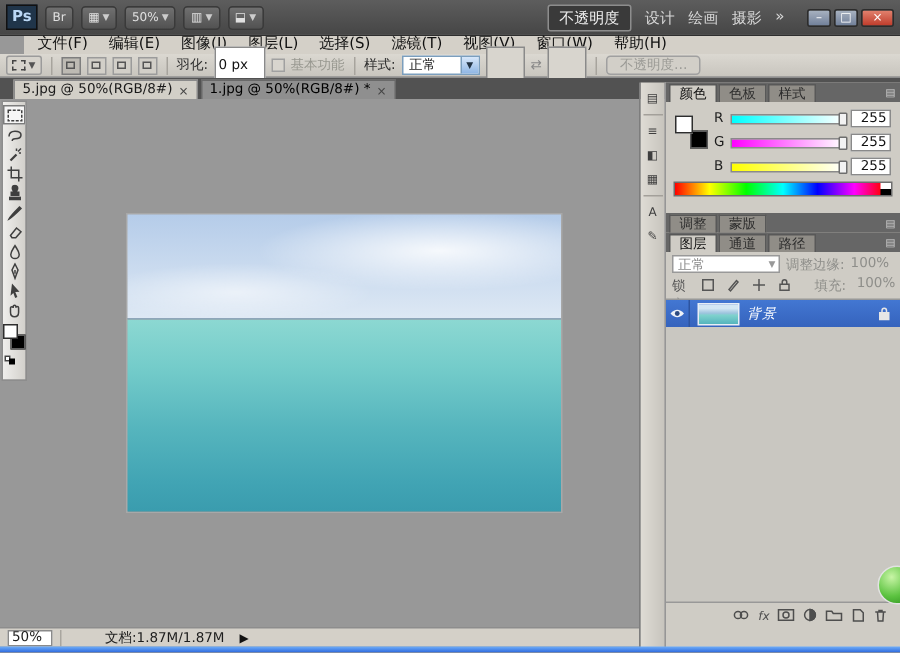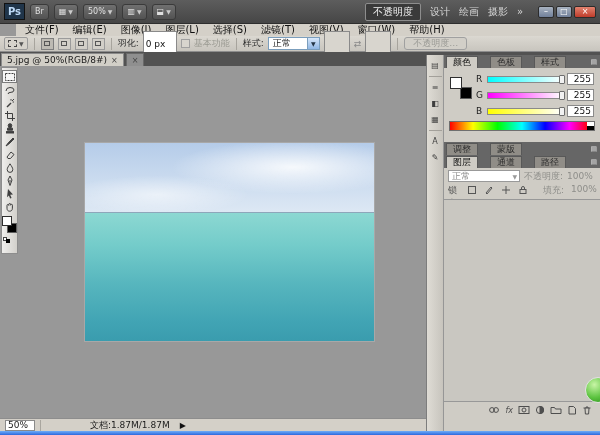--- a/index.html
+++ b/index.html
@@ -29,21 +29,21 @@
 .inset{background:#fff;border:1px solid #8a8a8a;height:12px;min-width:34px;display:flex;align-items:center;padding:12px 2px;color:#111}
 .inset.dis{background:#d8d5ce;min-width:26px;color:#999}
 .chk{width:9px;height:9px;border:1px solid #a0a0a0;background:#d8d5ce}
 .dim9{color:#989890}
 .combo{display:flex;height:13px;border:1px solid #7b9ebd;background:#fff}
 .combo-val{padding:0 4px;display:flex;align-items:center;color:#222;min-width:38px}
 .combo-arrow{width:12px;background:linear-gradient(#d7e7fa,#8fb6e4);border-left:1px solid #7b9ebd;display:flex;align-items:center;justify-content:center;font-size:6px;color:#234}
 .link-glyph{color:#888;font-size:9px}
 .refine-btn{border:1px solid #a0a0a0;background:#d2cfc8;color:#9a9a95;border-radius:3px;padding:0 8px;height:13px;display:flex;align-items:center}
 
-.tab-bar{position:absolute;left:0;top:52px;width:600px;height:14px;background:#525252;display:flex;align-items:flex-end;padding-left:1px}
+.tab-bar{position:absolute;left:0;top:52px;width:600px;height:14px;background:#525252;display:flex;align-items:flex-end;padding-left:9px}
 .dtab{height:13px;display:flex;align-items:center;gap:4px;padding:0 5px;font-size:9px;white-space:nowrap}
 .dtab.active{background:#d2cfc7;color:#1a1a1a;border:1px solid #8a8a8a;border-bottom:none}
 .dtab.inactive{background:#8f8f8f;color:#26262
 6;border:1px solid #696969;border-bottom:none;margin-left:2px}
 .dtab .x{font-size:8px;color:#444}
 
 .canvas-area{position:absolute;left:0;top:66px;width:426px;height:352px;background:#989898}
 .ocean{position:absolute;left:85px;top:77px;width:289px;height:198px;box-shadow:0 0 0 1px #a8a8a8}
 .sky{height:35%;background:
  radial-gradient(60% 55% at 72% 35%,rgba(255,255,255,.85),rgba(255,255,255,0) 70%),
@@ -60,21 +60,21 @@
 .bg-swatch{position:absolute;right:0;top:7px;width:10px;height:10px;background:#000;border:1px solid #5e5e5e}
 .mini-swatch{position:absolute;left:1px;bottom:0;width:7px;height:6px}
 .mini-swatch i{position:absolute;width:4px;height:4px;border:1px solid #444;background:#fff;left:0;top:0}
 .mini-swatch b{position:absolute;width:4px;height:4px;background:#000;right:0;bottom:0}
 
 .dock{position:absolute;left:426px;top:55px;width:17px;height:377px;background:linear-gradient(90deg,#dfdcd5,#c7c4bd);border-left:1px solid #7d7d7d;display:flex;flex-direction:column;align-items:center;padding-top:5px;gap:5px;font-size:8px;color:#3e3e3e}
 .dock-sep{width:13px;height:1px;background:#a3a09a}
 .dock-ic{width:13px;height:11px;display:flex;align-items:center;justify-content:center}
 
 .right-col{position:absolute;left:443px;top:55px;width:157px;height:377px;background:#cfccc5;border-left:1px solid #969696}
-.ptabs{height:13px;background:#666;display:flex;align-items:flex-end;padding-left:2px;gap:12px}
+.ptabs{height:13px;background:#666;display:flex;align-items:flex-end;padding-left:2px;gap:1px}
 .ptab{font-size:9px;padding:0 6px;height:12px;display:flex;align-items:center;background:#908d87;color:#2d2d2d;border:1px solid #585858;border-bottom:none;white-space:nowrap}
 .ptab.active{background:#cfccc5;color:#0f0f0f}
 .pmenu{margin-left:auto;color:#d8d8d8;font-size:7px;padding:0 3px 2px 0}
 .color-body{position:relative;height:74px;padding-top:5px}
 .cp-swatches{position:absolute;left:6px;top:9px;width:22px;height:22px}
 .cp-fg{position:absolute;left:0;top:0;width:12px;height:12px;background:#fff;border:1px solid #2e2e2e;z-index:2}
 .cp-bg{position:absolute;right:0;bottom:0;width:12px;height:12px;background:#000;border:1px solid #5a5a5a}
 .ch-row{display:flex;align-items:center;gap:4px;margin:0 4px 4px 32px;height:12px}
 .ch-label{width:7px;font-size:9px;color:#1d1d1d}
 .track{position:relative;width:76px;height:7px;border:1px solid #8a8a8a}
@@ -100,21 +100,21 @@
 .lname{font-size:9px;font-style:italic;letter-spacing:1px}
 .llock{margin-left:auto;margin-right:6px;display:flex}
 .layers-bottom{position:absolute;left:0;bottom:0;width:100%;height:14px;background:#cfccc5;border-top:1px solid #989898;display:flex;align-items:center;justify-content:flex-end;gap:5px;padding:8px 8px}
 .lb-ic{display:flex;align-items:center;justify-content:center;color:#4a4a4a}
 .lb-ic svg{stroke:#4e4e4e;fill:none;stroke-width:1}
 .fx-txt{font-size:8px;font-style:italic;color:#4e4e4e}
 
 .status-bar{position:absolute;left:0;top:418px;width:426px;height:13px;background:#d4d0c8;border-top:1px solid #8d8d8d;display:flex;align-items:center;font-size:9px;color:#1c1c1c;padding-left:5px}
 .zoom-box{width:30px;height:11px;background:#fff;border:1px solid #8a8a8a;display:flex;align-items:center;padding-left:2px}
 .sb-sep{width:1px;height:11px;background:#a9a69f;margin:0 5px}
-.doc-info{margin-left:44px;white-space:nowrap}
+.doc-info{margin-left:24px;white-space:nowrap}
 .flyout{margin-left:10px;font-size:8px;color:#111}
 .taskbar{position:absolute;left:0;top:431px;width:600px;height:4px;background:linear-gradient(#6fadf8,#2c69de)}
 .green-orb{position:absolute;left:585px;top:377px;width:26px;height:26px;border-radius:50%;border:1px solid #e2e2e2;background:radial-gradient(circle at 35% 28%,#c8f5a6,#5cc340 55%,#2c8f1d 95%)}
 </style>
 </head>
 <body>
 
 <div class="app-bar">
   <div class="ps-logo">Ps</div>
   <div class="abtn">
@@ -197,20 +197,21 @@
   <div class="sep"></div>
   <span class="refine-btn">不透明度…</span>
 </div>
 
 <div class="tab-bar">
   <div class="dtab active">
     <span>5.jpg @ 50%(RGB/8#)</span>
     <span class="x">×</span>
   </div>
   <div class="dtab inactive">
+    <span>1.jpg @ 50%(RGB/8#) *</span>
     <span class="x">×</span>
   </div>
 </div>
 
 <div class="canvas-area">
   <div class="ocean">
     <div class="sky"></div>
     <div class="sea"></div>
   </div>
 </div>
@@ -345,21 +346,21 @@
     <span class="ptab active">图层</span>
     <span class="ptab">通道</span>
     <span class="ptab">路径</span>
     <span class="pmenu">▤</span>
   </div>
   <div class="blend-row">
     <div class="combo2">
       <span>正常</span>
         <span class="ar">▼</span>
     </div>
-    <span class="dim">不透明度:</span>
+    <span class="dim">调整边缘:</span>
     <span class="dim">100%</span>
   </div>
   <div class="lock-row">
     <span>锁定:</span>
     <span class="lkicon">
         <svg width="10" height="10" viewBox="0 0 10 10">
           <rect x="1.5" y="1.5" width="7" height="7"></rect>
         </svg>
       </span>
     <span class="lkicon">
@@ -375,20 +376,36 @@
     <span class="lkicon">
         <svg width="10" height="10" viewBox="0 0 10 10">
           <rect x="2" y="4.5" width="6" height="4"></rect>
           <path d="M3.5 4.5 V3 a1.5 1.5 0 0 1 3 0 V4.5"></path>
         </svg>
       </span>
     <span class="dim" style="margin-left:8px">填充:</span>
     <span class="dim">100%</span>
   </div>
   <div class="layers-list">
+    <div class="layer-row">
+      <span class="eye-cell">
+        <svg width="11" height="8" viewBox="0 0 11 8">
+            <path d="M1 4 Q5.5 -1 10 4 Q5.5 9 1 4z" fill="#eef2f8" stroke="none"></path>
+            <circle cx="5.5" cy="4" r="1.6" fill="#2c4a80"></circle>
+          </svg>
+      </span>
+      <span class="thumb"></span>
+      <span class="lname">背景</span>
+      <span class="llock">
+        <svg width="9" height="10" viewBox="0 0 9 10">
+            <rect x="1.5" y="4.5" width="6" height="4.5" fill="#e6e6e6" stroke="#e6e6e6"></rect>
+            <path d="M3 4.5 V3 a1.5 1.5 0 0 1 3 0 V4.5" fill="none" stroke="#e6e6e6"></path>
+          </svg>
+      </span>
+    </div>
     <div class="layers-bottom">
       <span class="lb-ic">
           <svg width="12" height="10" viewBox="0 0 12 10">
             <circle cx="4" cy="5" r="2.4"></circle>
             <circle cx="8" cy="5" r="2.4"></circle>
           </svg>
         </span>
       <span class="lb-ic fx-txt">fx</span>
       <span class="lb-ic">
           <svg width="12" height="10" viewBox="0 0 12 10">

